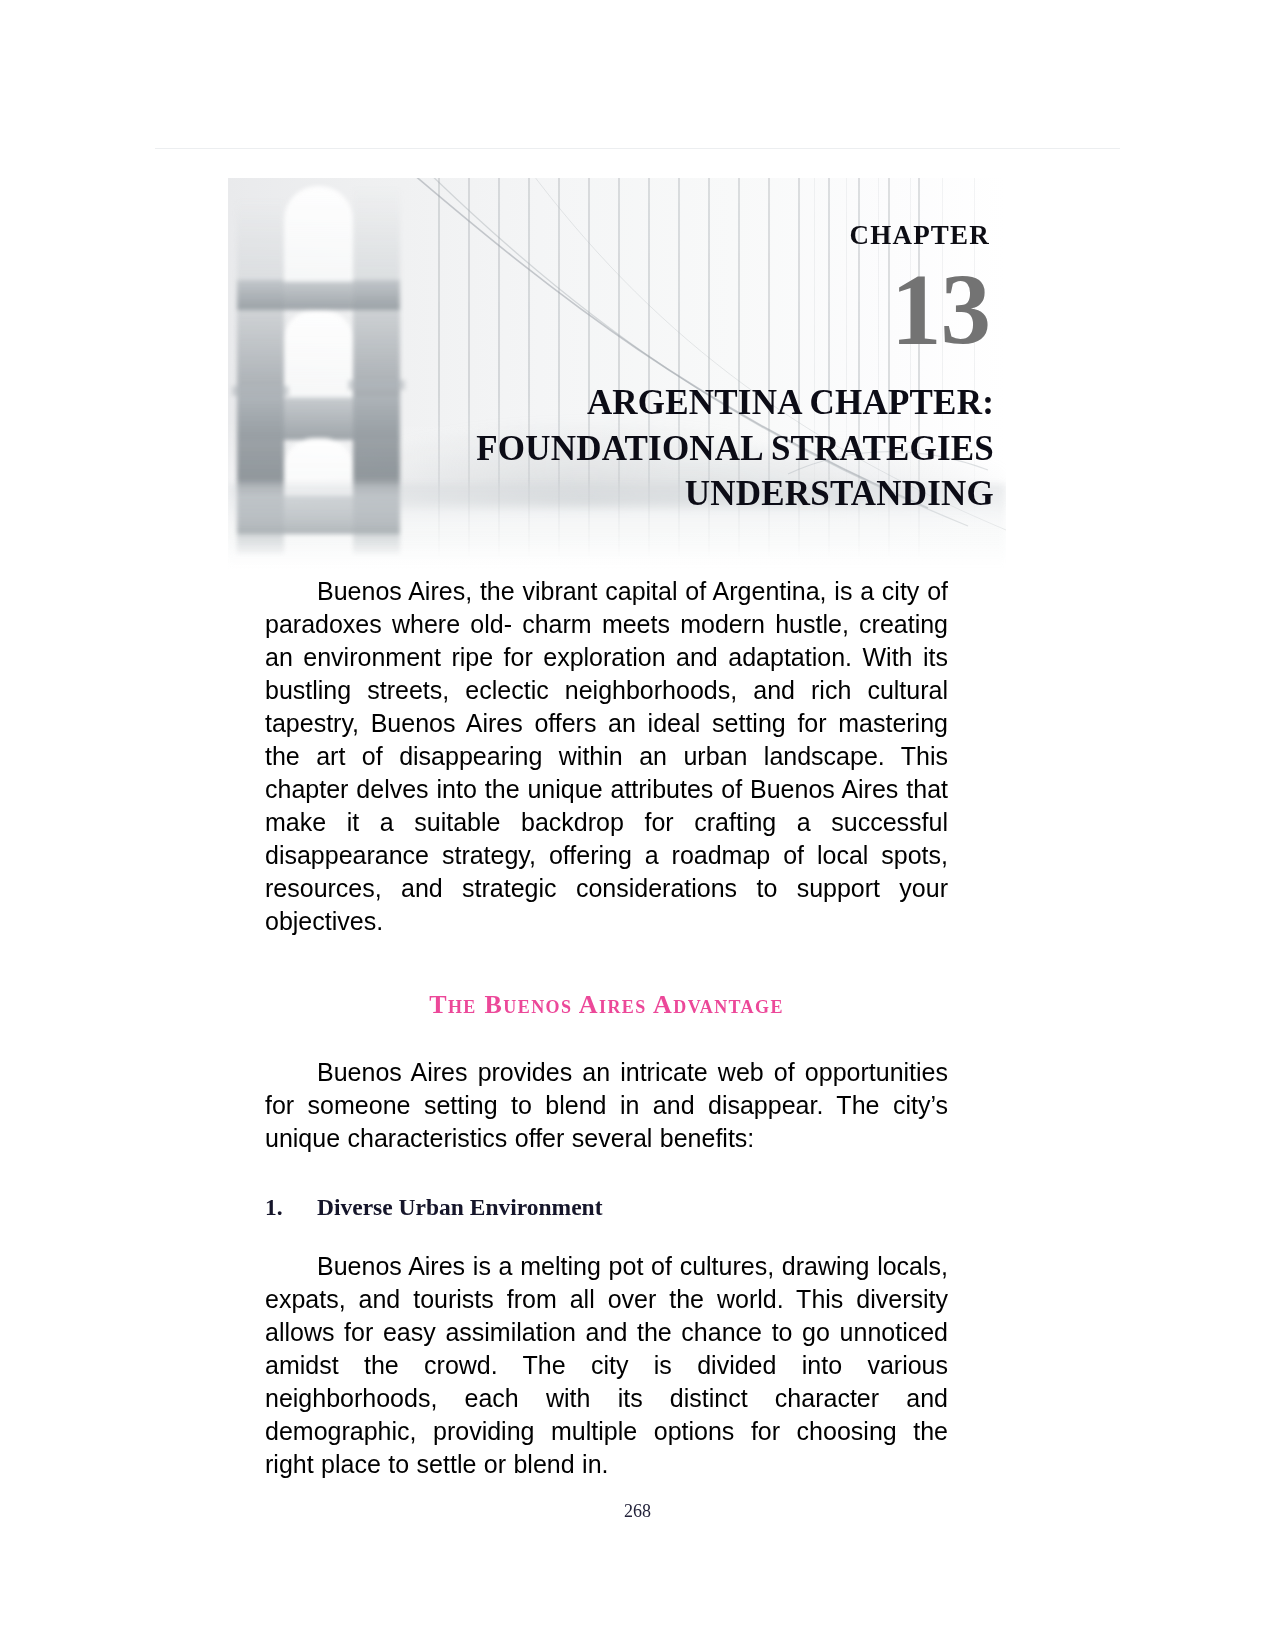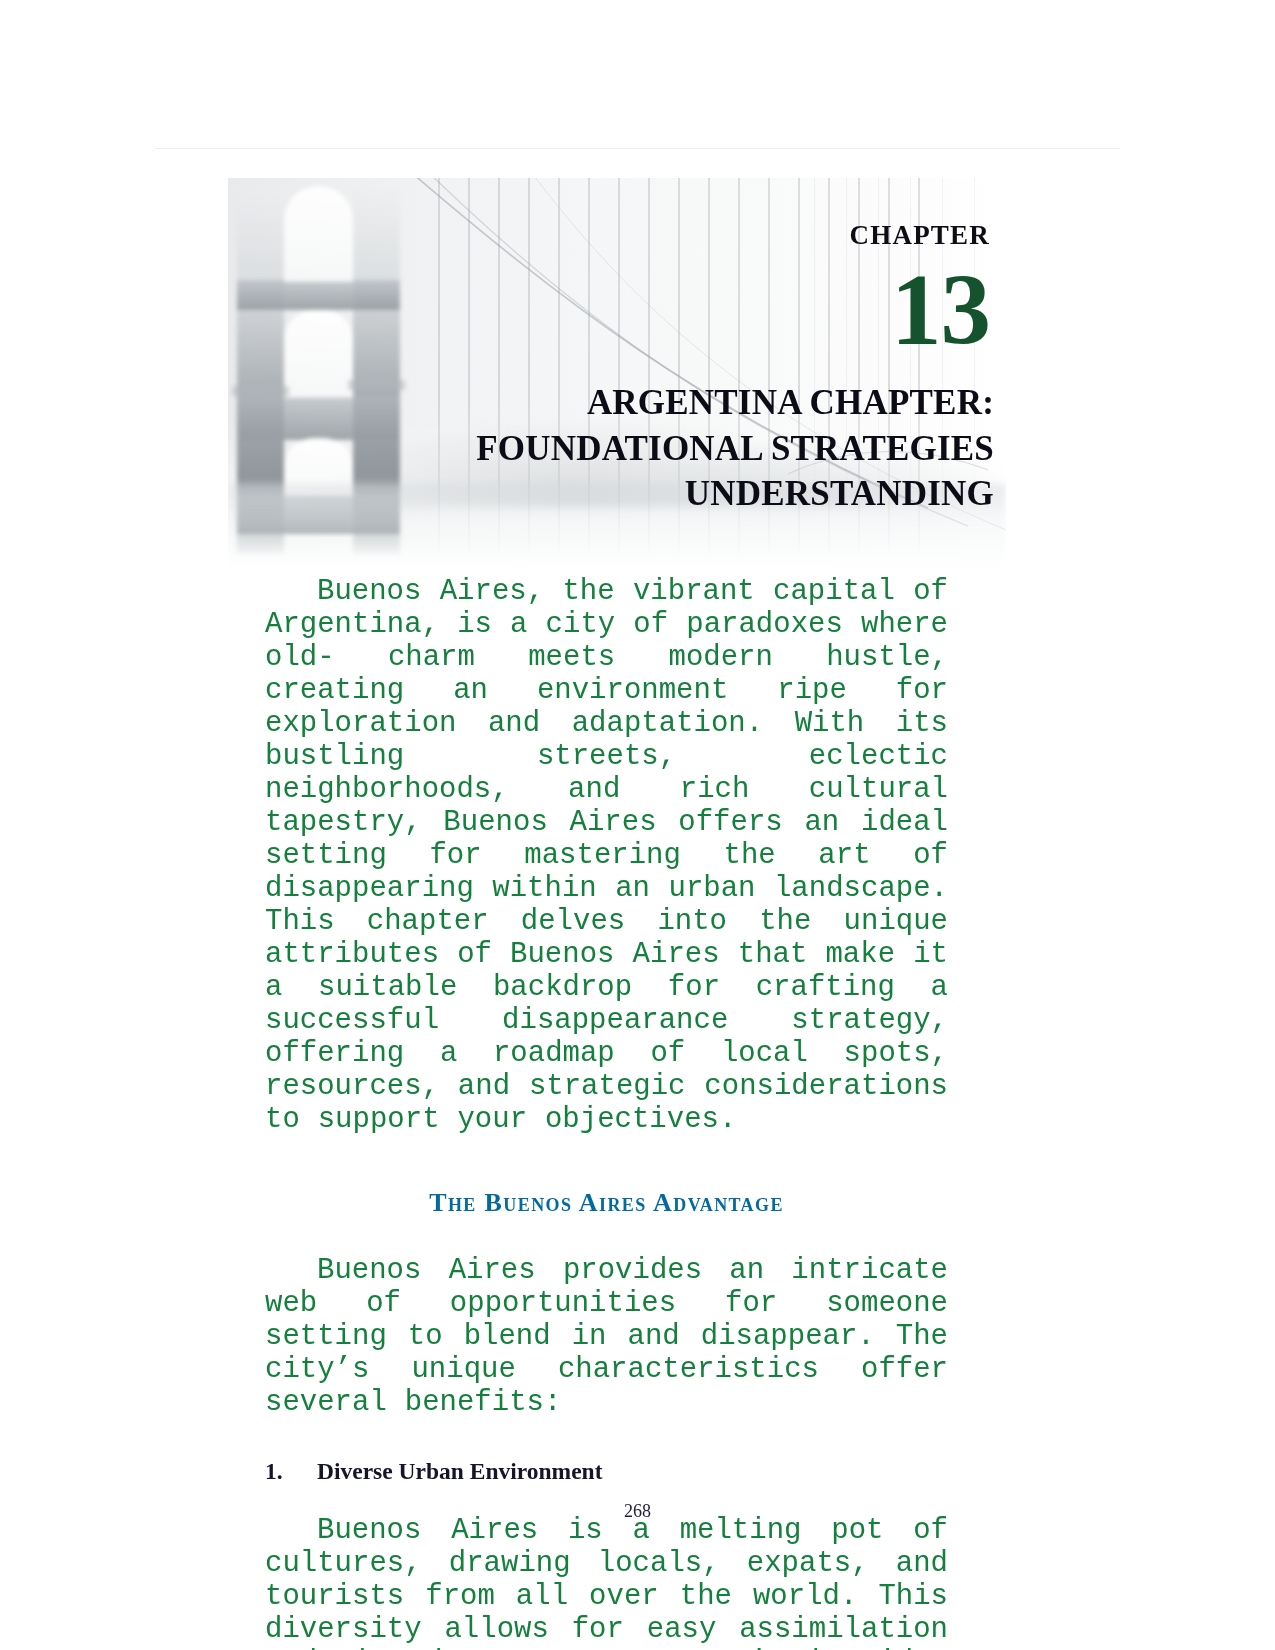--- a/index.html
+++ b/index.html
@@ -207,21 +207,21 @@
     text-align: right;
     font-family: "Liberation Serif", "DejaVu Serif", serif;
   }
   .chapter-number {
     position: absolute;
     right: 16px;
     top: 82px;
     font-size: 101px;
     font-weight: bold;
     line-height: 1.0;
-    color: #14532d;
+    color: #737373;
     text-align: left;
     letter-spacing: -1px;
   }
   .chapter-title {
     position: absolute;
     right: 12px;
     top: 202px;
     width: 720px;
     text-align: right;
     font-size: 35px;
@@ -235,41 +235,41 @@
   
   .content {
     position: absolute;
     left: 265px;
     top: 575px;
     width: 683px;
   }
 
   p.body {
     margin: 0 0 0 0;
-    font-size: 29px;
+    font-size: 25px;
     line-height: 33px;
     text-align: justify;
     text-indent: 52px;
-    color: #15803d;
-    font-family: Liberation Mono, monospace;
+    color: #000000;
+    font-family: Liberation Sans, sans-serif;
     word-spacing: 0.5px;
   }
 
   .gap-lg { height: 52px; }
   .gap-md { height: 36px; }
   .gap-sm { height: 26px; }
 
   h2.section-heading {
     margin: 0;
     font-size: 26px;
     font-weight: bold;
     text-align: center;
     font-variant: small-caps;
     letter-spacing: 1.4px;
-    color: #0369a1;
+    color: #ec4899;
     font-family: "Liberation Serif", "DejaVu Serif", serif;
   }
 
   .list-item {
     display: flex;
     align-items: baseline;
     font-size: 23.5px;
     font-weight: bold;
     color: #15152a;
     line-height: 33px;

